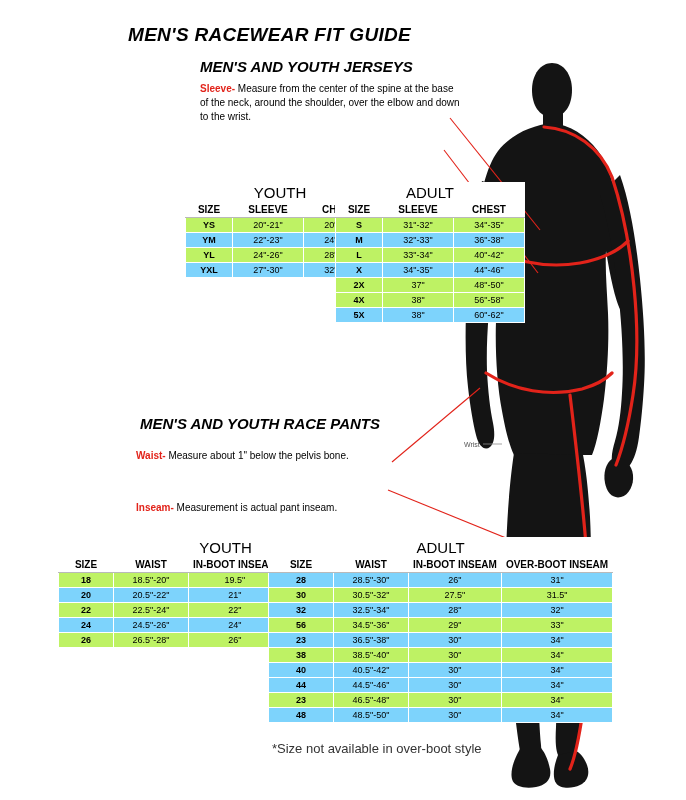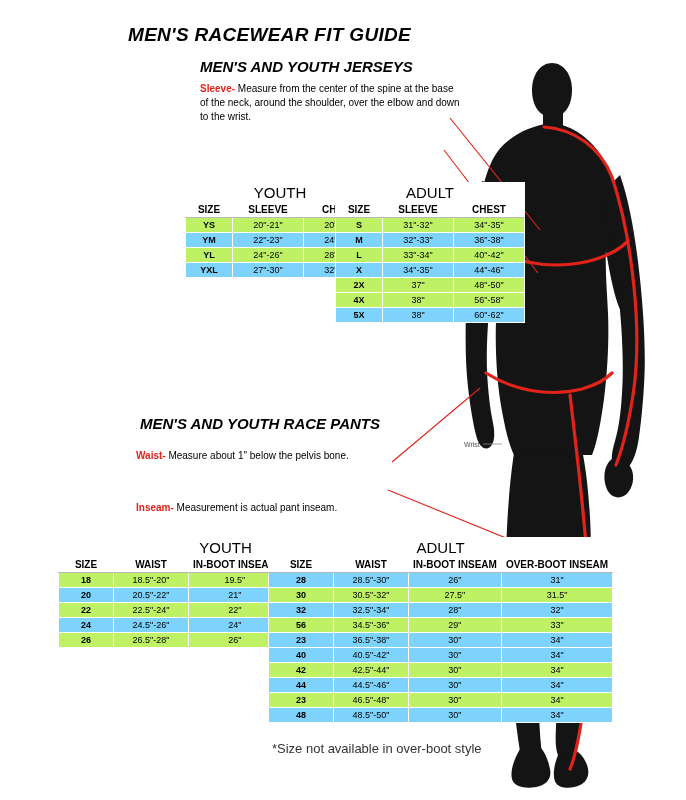--- a/index.html
+++ b/index.html
@@ -410,32 +410,32 @@
           <td class="">34.5"-36"</td>
           <td class="">29"</td>
           <td class="">33"</td>
         </tr>
         <tr class="row-grey">
           <td class="c1">23</td>
           <td class="">36.5"-38"</td>
           <td class="">30"</td>
           <td class="">34"</td>
         </tr>
+        <tr class="row-white">
+          <td class="c1">38</td>
+          <td class="">38.5"-40"</td>
+          <td class="">30"</td>
+          <td class="">34"</td>
+        </tr>
         <tr class="row-grey">
           <td class="c1">40</td>
           <td class="">40.5"-42"</td>
           <td class="">30"</td>
           <td class="">34"</td>
         </tr>
-        <tr class="row-white">
-          <td class="c1">42</td>
-          <td class="">42.5"-44"</td>
-          <td class="">30"</td>
-          <td class="">34"</td>
-        </tr>
         <tr class="row-grey">
           <td class="c1">44</td>
           <td class="">44.5"-46"</td>
           <td class="">30"</td>
           <td class="">34"</td>
         </tr>
         <tr class="row-white">
           <td class="c1">23</td>
           <td class="">46.5"-48"</td>
           <td class="">30"</td>

